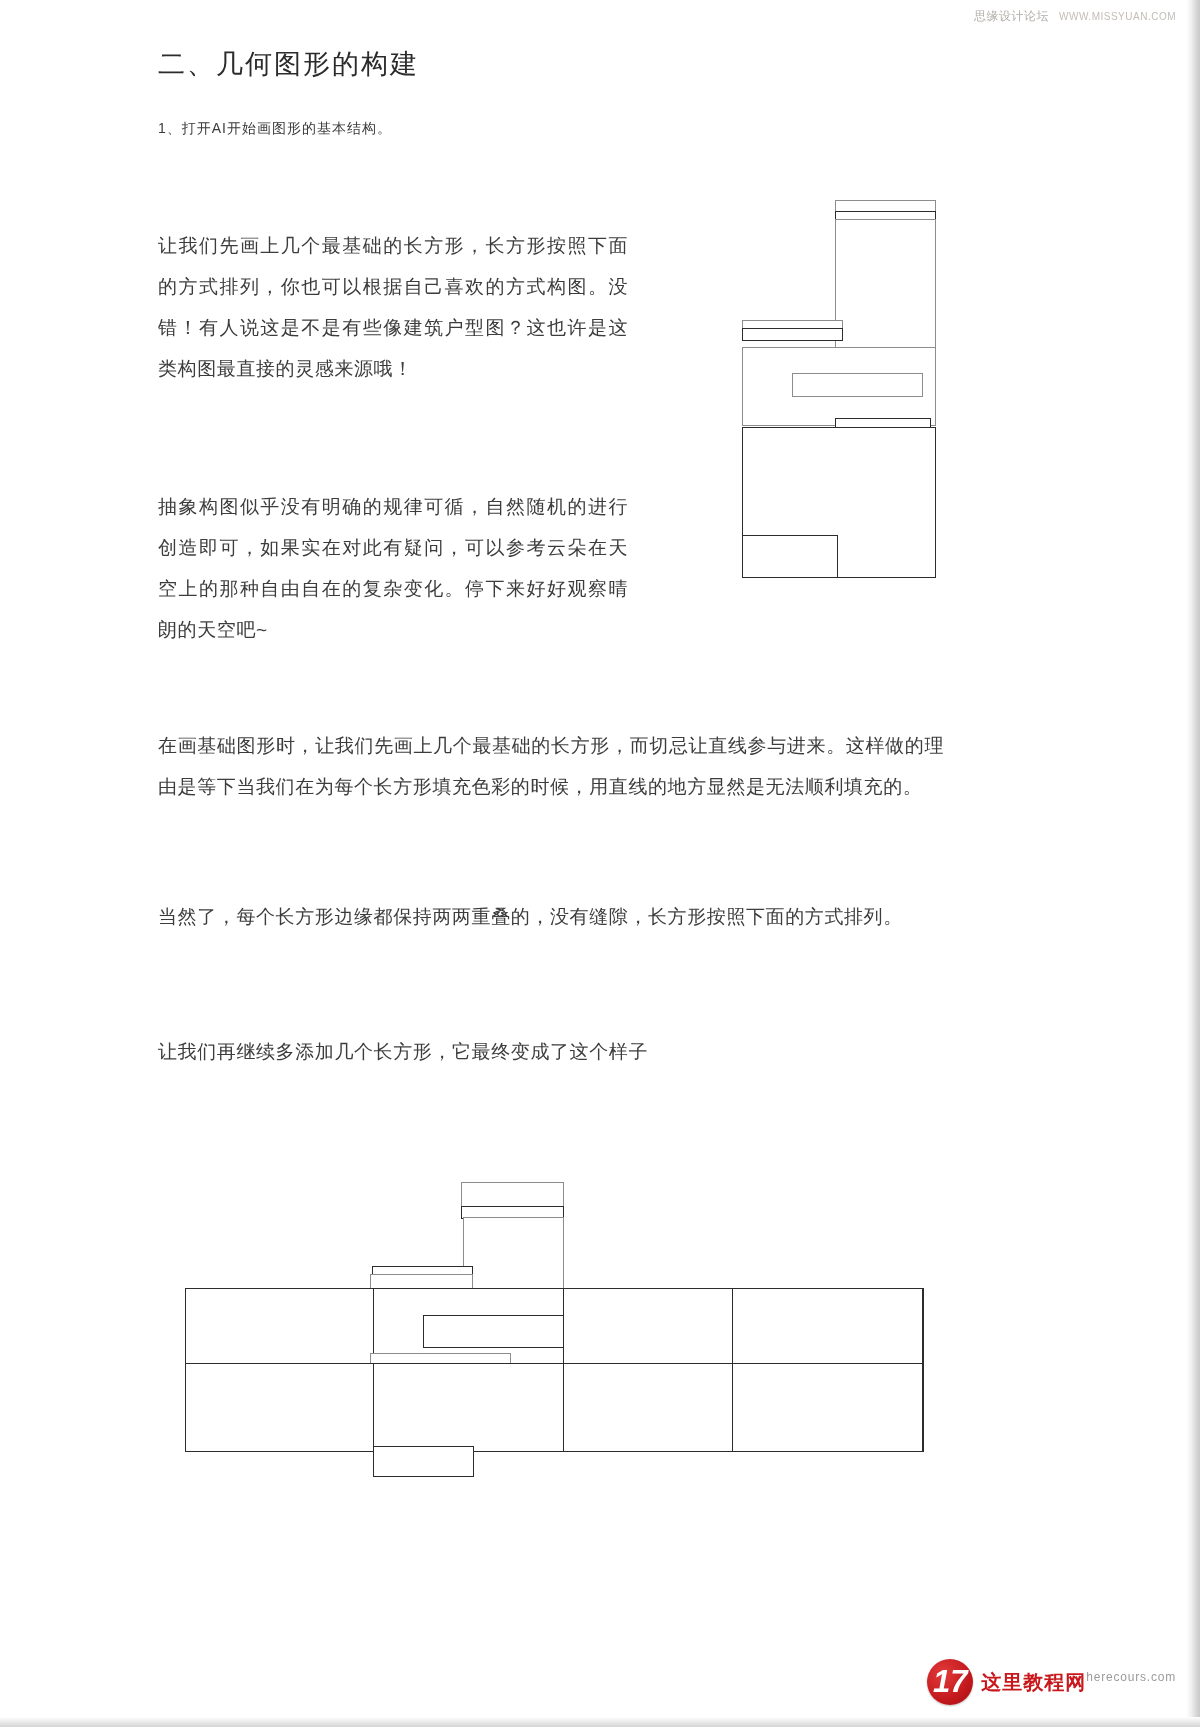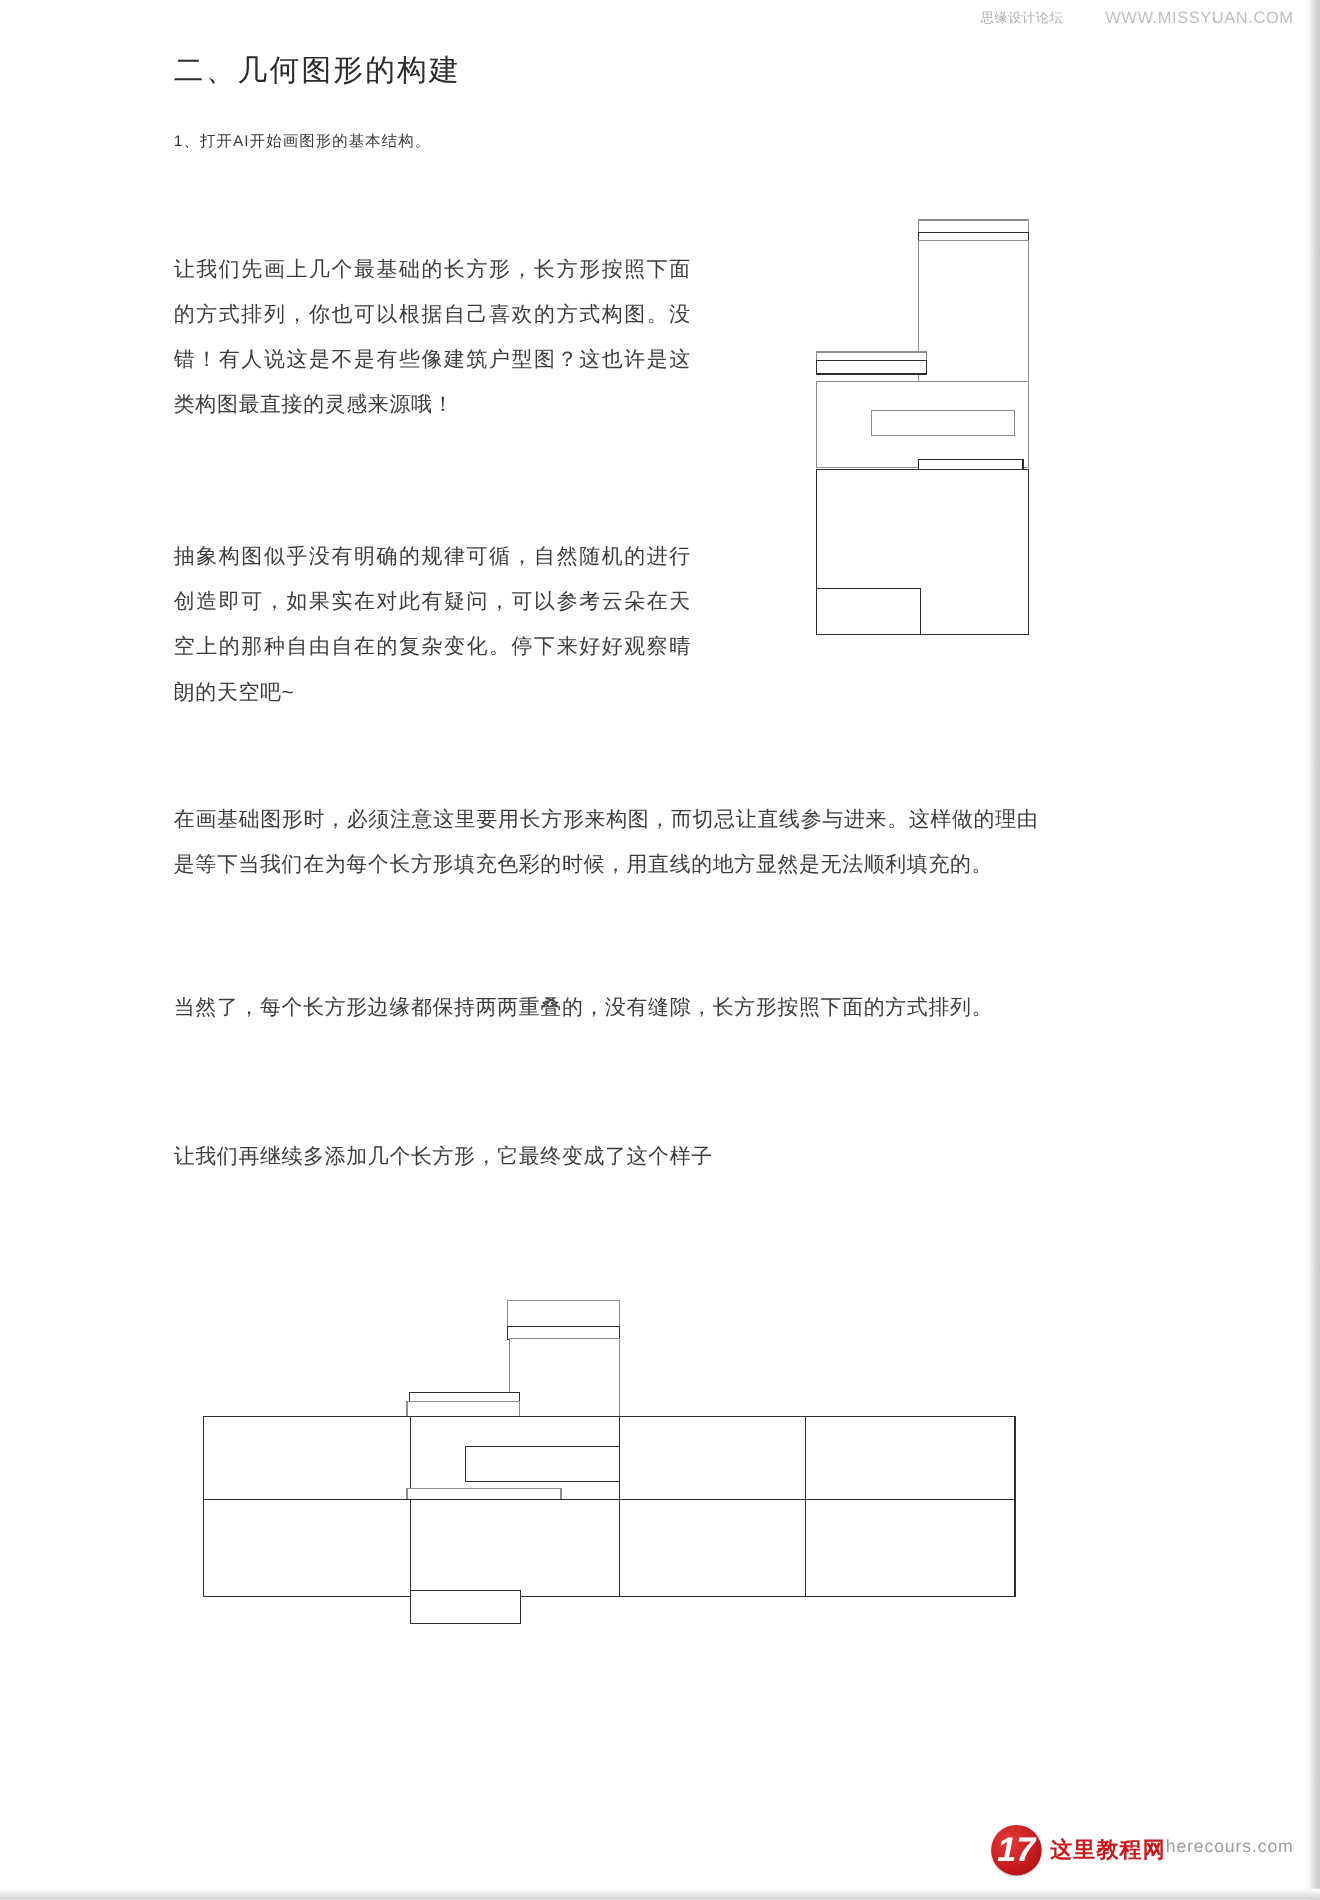--- a/index.html
+++ b/index.html
@@ -43,21 +43,21 @@
     top: 8px;
     display: flex;
     align-items: center;
     gap: 10px;
     color: #b9b5b0;
     font-size: 11px;
     letter-spacing: 0.5px;
     white-space: nowrap;
   }
   #wm-top .wm-cn { font-size: 12px; color: #b2aeaa; }
-  #wm-top .wm-url { font-size: 15px; color: #c2bdb8; margin-left: 28px; }
+  #wm-top .wm-url { font-size: 10px; color: #c2bdb8; }
 
   #wm-bottom {
     position: absolute;
     right: 24px;
     bottom: 22px;
     display: flex;
     align-items: center;
     gap: 8px;
   }
   #wm-bottom .wm-badge {
@@ -74,21 +74,21 @@
     box-shadow: 0 1px 2px rgba(0,0,0,0.25);
   }
   #wm-bottom .wm-text { display: flex; flex-direction: row; line-height: 1.15; }
   #wm-bottom .wm-cn {
     font-size: 20px;
     color: #c8181c;
     font-weight: bold;
     letter-spacing: 1px;
   }
   #wm-bottom .wm-url {
-    font-size: 16px;
+    font-size: 12px;
     color: #9b9b9b;
     letter-spacing: 0.8px;
   }
 
   
   #content {
     position: absolute;
     left: 158px;
     top: 0;
     width: 790px;
@@ -141,21 +141,21 @@
   <div id="wm-top">
     <span class="wm-cn">思缘设计论坛</span>
     <span class="wm-url">WWW.MISSYUAN.COM</span>
   </div>
 
   <div id="content">
     <div class="heading">二、几何图形的构建</div>
     <div class="step">1、打开AI开始画图形的基本结构。</div>
     <p class="para" id="para-1">让我们先画上几个最基础的长方形，长方形按照下面的方式排列，你也可以根据自己喜欢的方式构图。没错！有人说这是不是有些像建筑户型图？这也许是这类构图最直接的灵感来源哦！</p>
     <p class="para" id="para-2">抽象构图似乎没有明确的规律可循，自然随机的进行创造即可，如果实在对此有疑问，可以参考云朵在天空上的那种自由自在的复杂变化。停下来好好观察晴朗的天空吧~</p>
-    <p class="para" id="para-3">在画基础图形时，必须注意这里要用长方形来构图，而切忌让直线参与进来。这样做的理由是等下当我们在为每个长方形填充色彩的时候，用直线的地方显然是无法顺利填充的。</p>
+    <p class="para" id="para-3">在画基础图形时，让我们先画上几个最基础的长方形，而切忌让直线参与进来。这样做的理由是等下当我们在为每个长方形填充色彩的时候，用直线的地方显然是无法顺利填充的。</p>
     <p class="para" id="para-4">当然了，每个长方形边缘都保持两两重叠的，没有缝隙，长方形按照下面的方式排列。</p>
     <p class="para" id="para-5">让我们再继续多添加几个长方形，它最终变成了这个样子</p>
   </div>
 
   <div class="figure" id="figure-top">
     <svg id="svg-top" width="205" height="390" viewBox="0 0 205 390">
         <rect x="100" y="5" width="100" height="18" fill="#ffffff" stroke="#8d8d8d" stroke-width="1" shape-rendering="crispEdges"></rect>
         <rect x="100" y="16" width="100" height="8" fill="#ffffff" stroke="#2c2c2c" stroke-width="1" shape-rendering="crispEdges"></rect>
         <rect x="100" y="24" width="100" height="160" fill="#ffffff" stroke="#8d8d8d" stroke-width="1" shape-rendering="crispEdges"></rect>
         <rect x="7" y="125" width="100" height="10" fill="#ffffff" stroke="#8d8d8d" stroke-width="1" shape-rendering="crispEdges"></rect>

